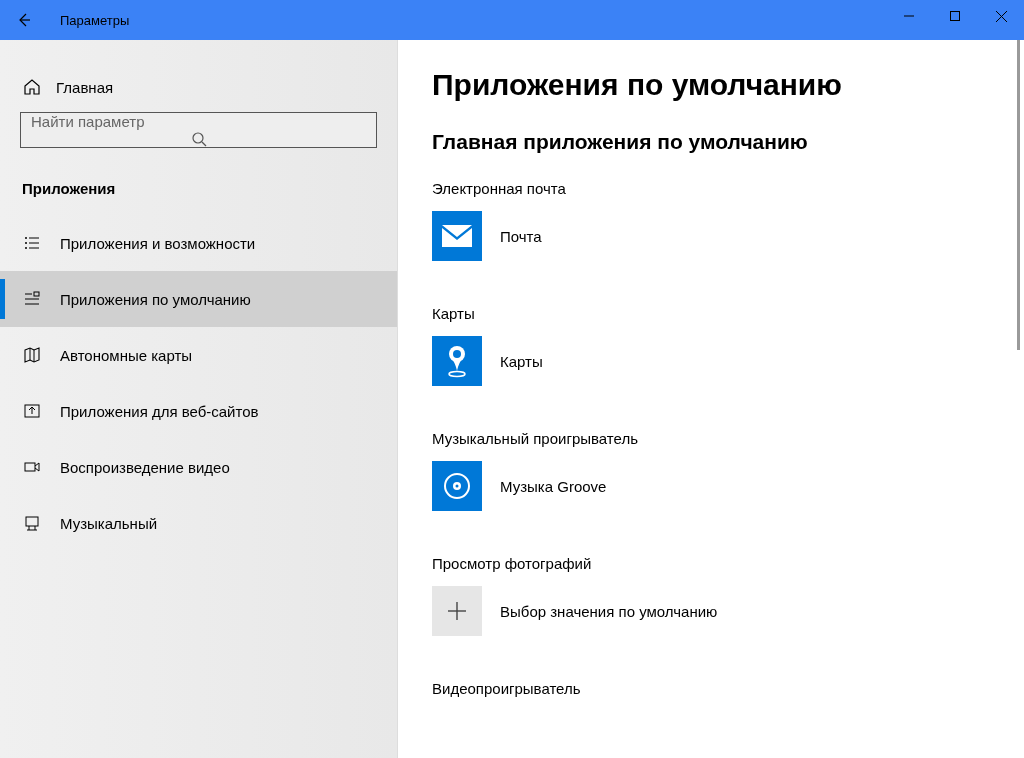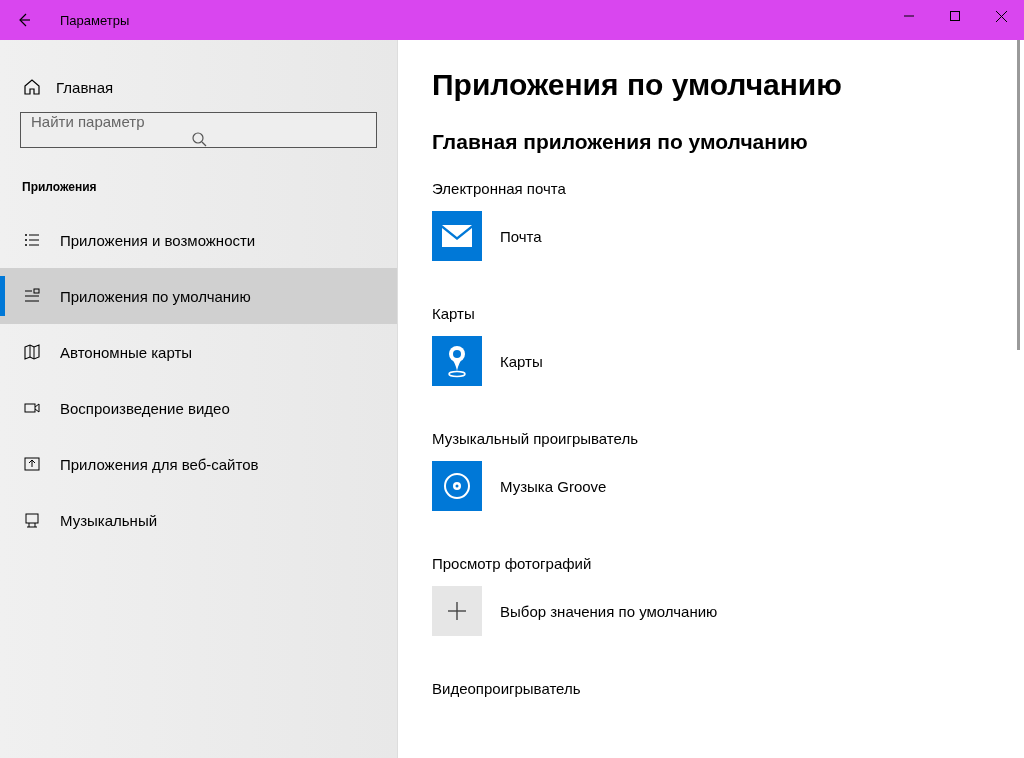--- a/index.html
+++ b/index.html
@@ -9,21 +9,21 @@
     color: #000;
     width: 1024px;
     height: 758px;
     overflow: hidden;
     position: relative;
   }
   .titlebar {
     height: 40px;
     display: flex;
     align-items: center;
-    background: #d946ef;
+    background: #3b82f6;
     position: relative;
   }
   .titlebar .back {
     width: 48px;
     height: 40px;
     display: flex;
     align-items: center;
     justify-content: center;
     cursor: pointer;
   }
@@ -90,21 +90,21 @@
     border: none;
     background: transparent;
     outline: none;
     font-size: 15px;
     width: 100%;
     color: #555;
   }
   .search-box input::placeholder { color: #666; }
   .section-title {
     padding: 8px 28px 18px 22px;
-    font-size: 12px;
+    font-size: 15px;
     font-weight: 600;
   }
   .nav-list { }
   .nav-item {
     display: flex;
     align-items: center;
     gap: 18px;
     padding: 0 22px;
     height: 56px;
     cursor: pointer;
@@ -284,35 +284,35 @@
               <path d="M2 4 L7 2 L11 4 L16 2 L16 14 L11 16 L7 14 L2 16 Z" stroke="#000" fill="none" stroke-width="1.1"></path>
               <line x1="7" y1="2" x2="7" y2="14" stroke="#000"></line>
               <line x1="11" y1="4" x2="11" y2="16" stroke="#000"></line>
             </svg>
         </span>
         <span class="lbl">Автономные карты</span>
       </div>
       <div class="nav-item">
         <span class="icon">
           <svg width="18" height="18" viewBox="0 0 18 18">
-              <rect x="2" y="5" width="10" height="8" stroke="#000" fill="none"></rect>
-              <path d="M12 8 L16 5 L16 13 L12 10" stroke="#000" fill="none"></path>
-            </svg>
-        </span>
-        <span class="lbl">Воспроизведение видео</span>
-      </div>
-      <div class="nav-item">
-        <span class="icon">
-          <svg width="18" height="18" viewBox="0 0 18 18">
               <rect x="2" y="3" width="14" height="12" stroke="#000" fill="none"></rect>
               <path d="M6 8 L9 5 L12 8" stroke="#000" fill="none"></path>
               <line x1="9" y1="5" x2="9" y2="12" stroke="#000"></line>
             </svg>
         </span>
         <span class="lbl">Приложения для веб-сайтов</span>
+      </div>
+      <div class="nav-item">
+        <span class="icon">
+          <svg width="18" height="18" viewBox="0 0 18 18">
+              <rect x="2" y="5" width="10" height="8" stroke="#000" fill="none"></rect>
+              <path d="M12 8 L16 5 L16 13 L12 10" stroke="#000" fill="none"></path>
+            </svg>
+        </span>
+        <span class="lbl">Воспроизведение видео</span>
       </div>
       <div class="nav-item">
         <span class="icon">
           <svg width="18" height="18" viewBox="0 0 18 18">
               <rect x="3" y="3" width="12" height="9" stroke="#000" fill="none"></rect>
               <line x1="6" y1="12" x2="6" y2="16" stroke="#000"></line>
               <line x1="12" y1="12" x2="12" y2="16" stroke="#000"></line>
               <line x1="4" y1="16" x2="14" y2="16" stroke="#000"></line>
             </svg>
         </span>

